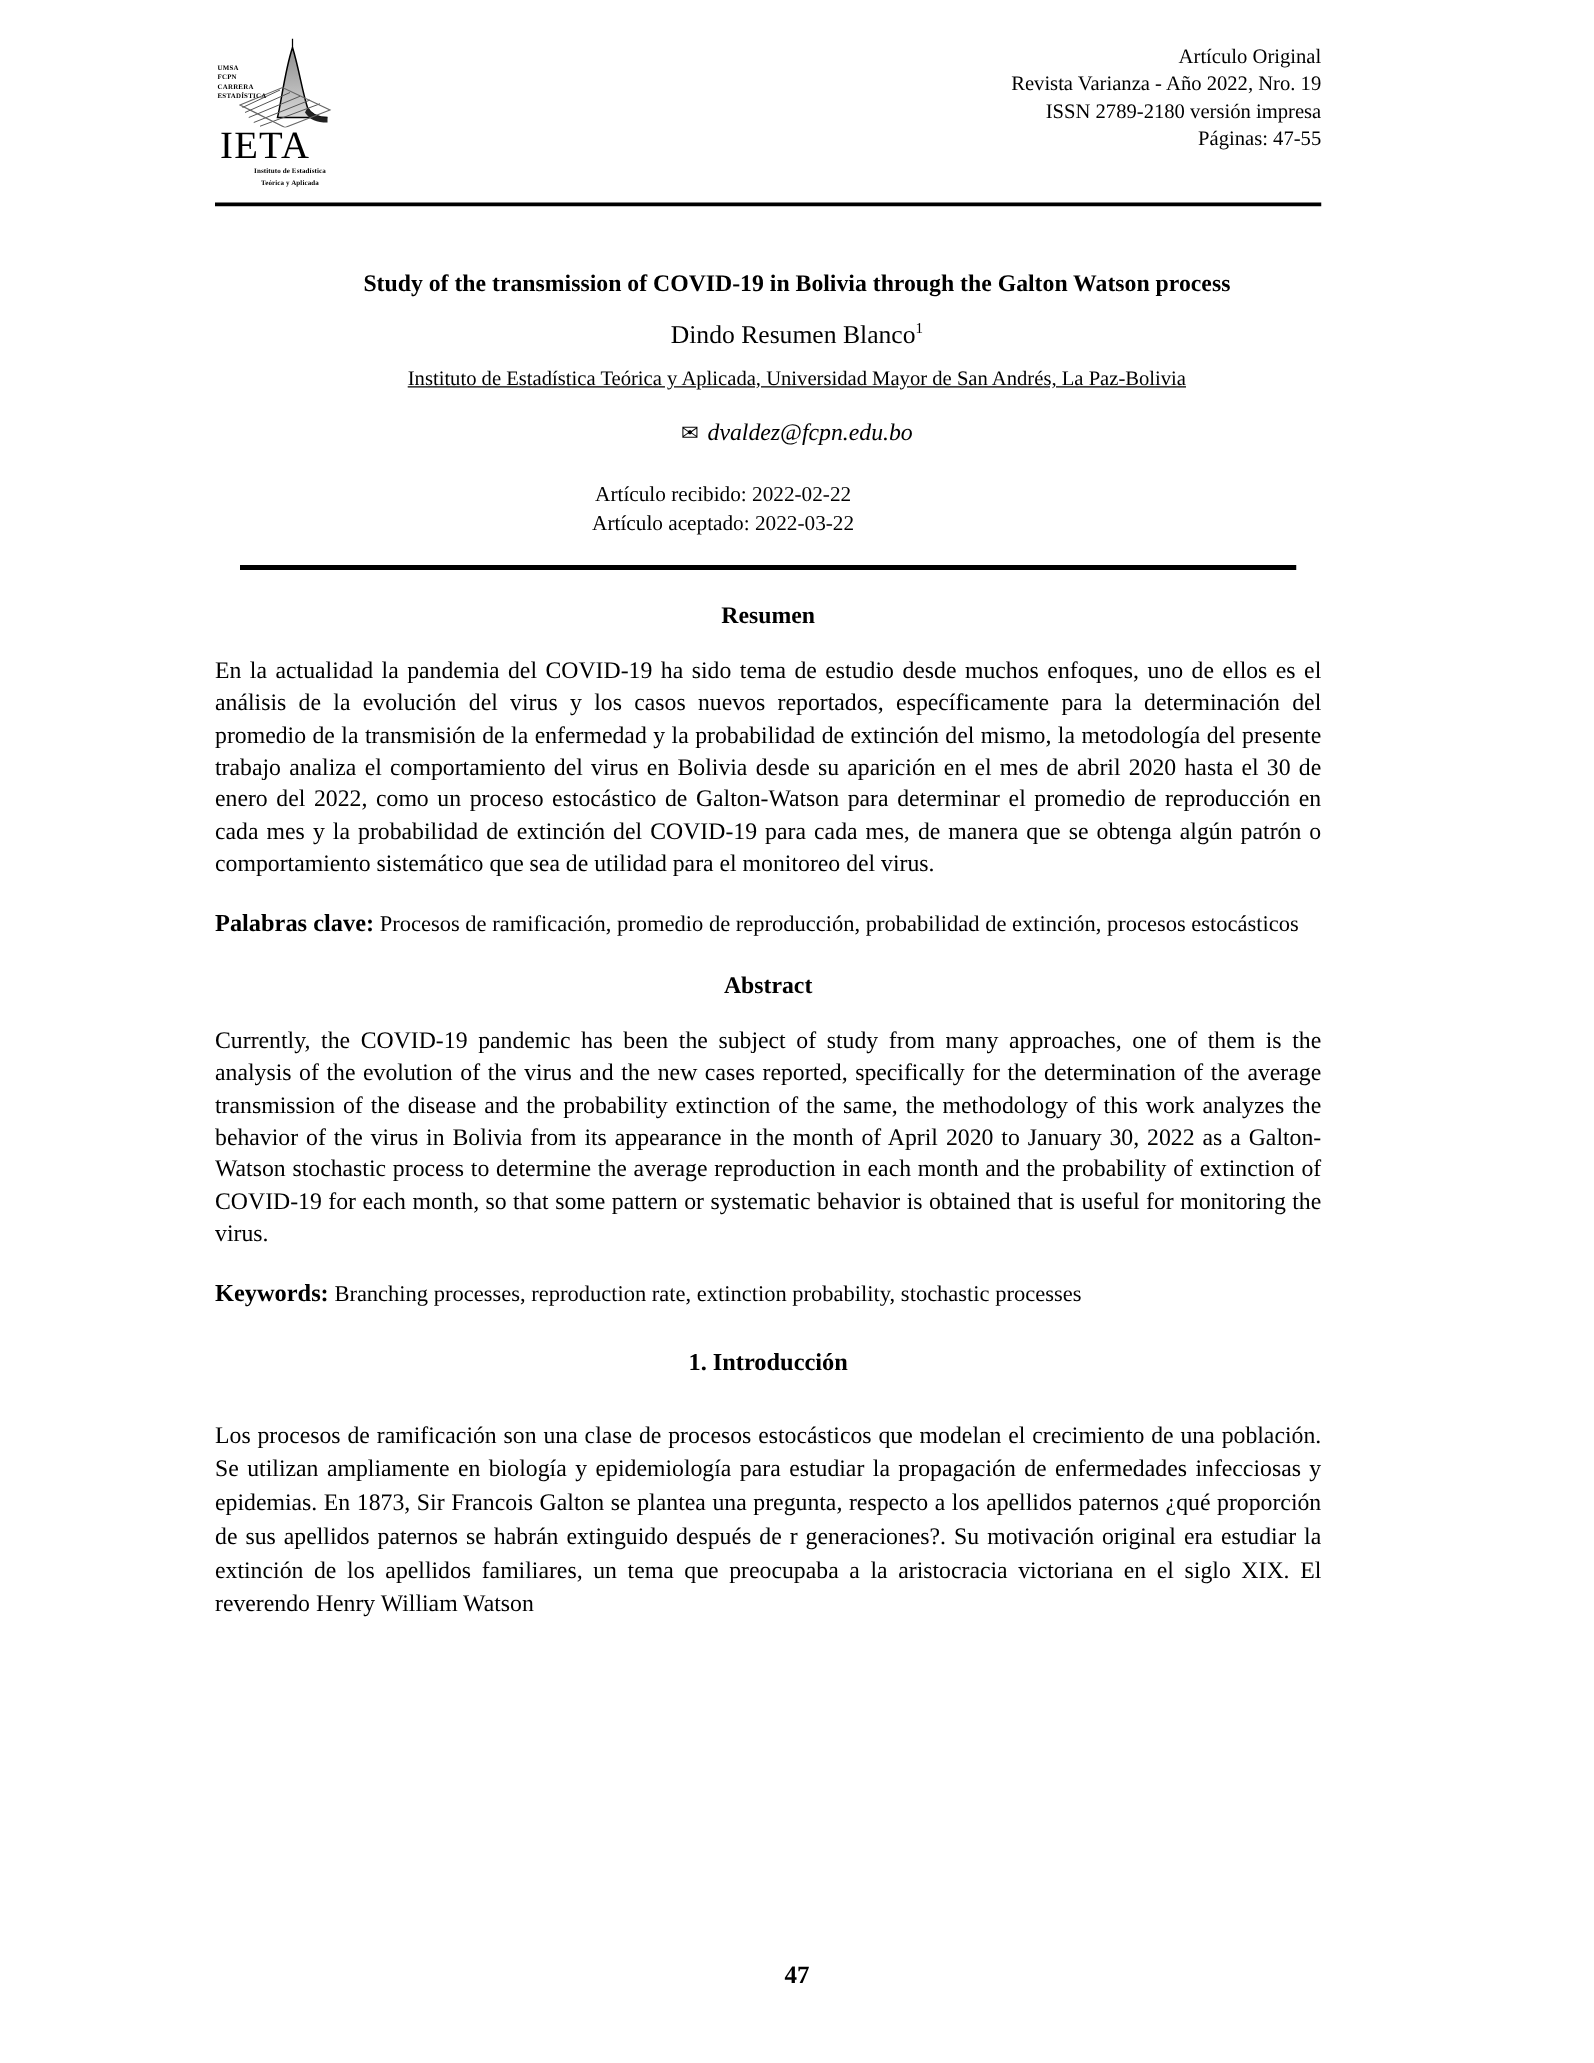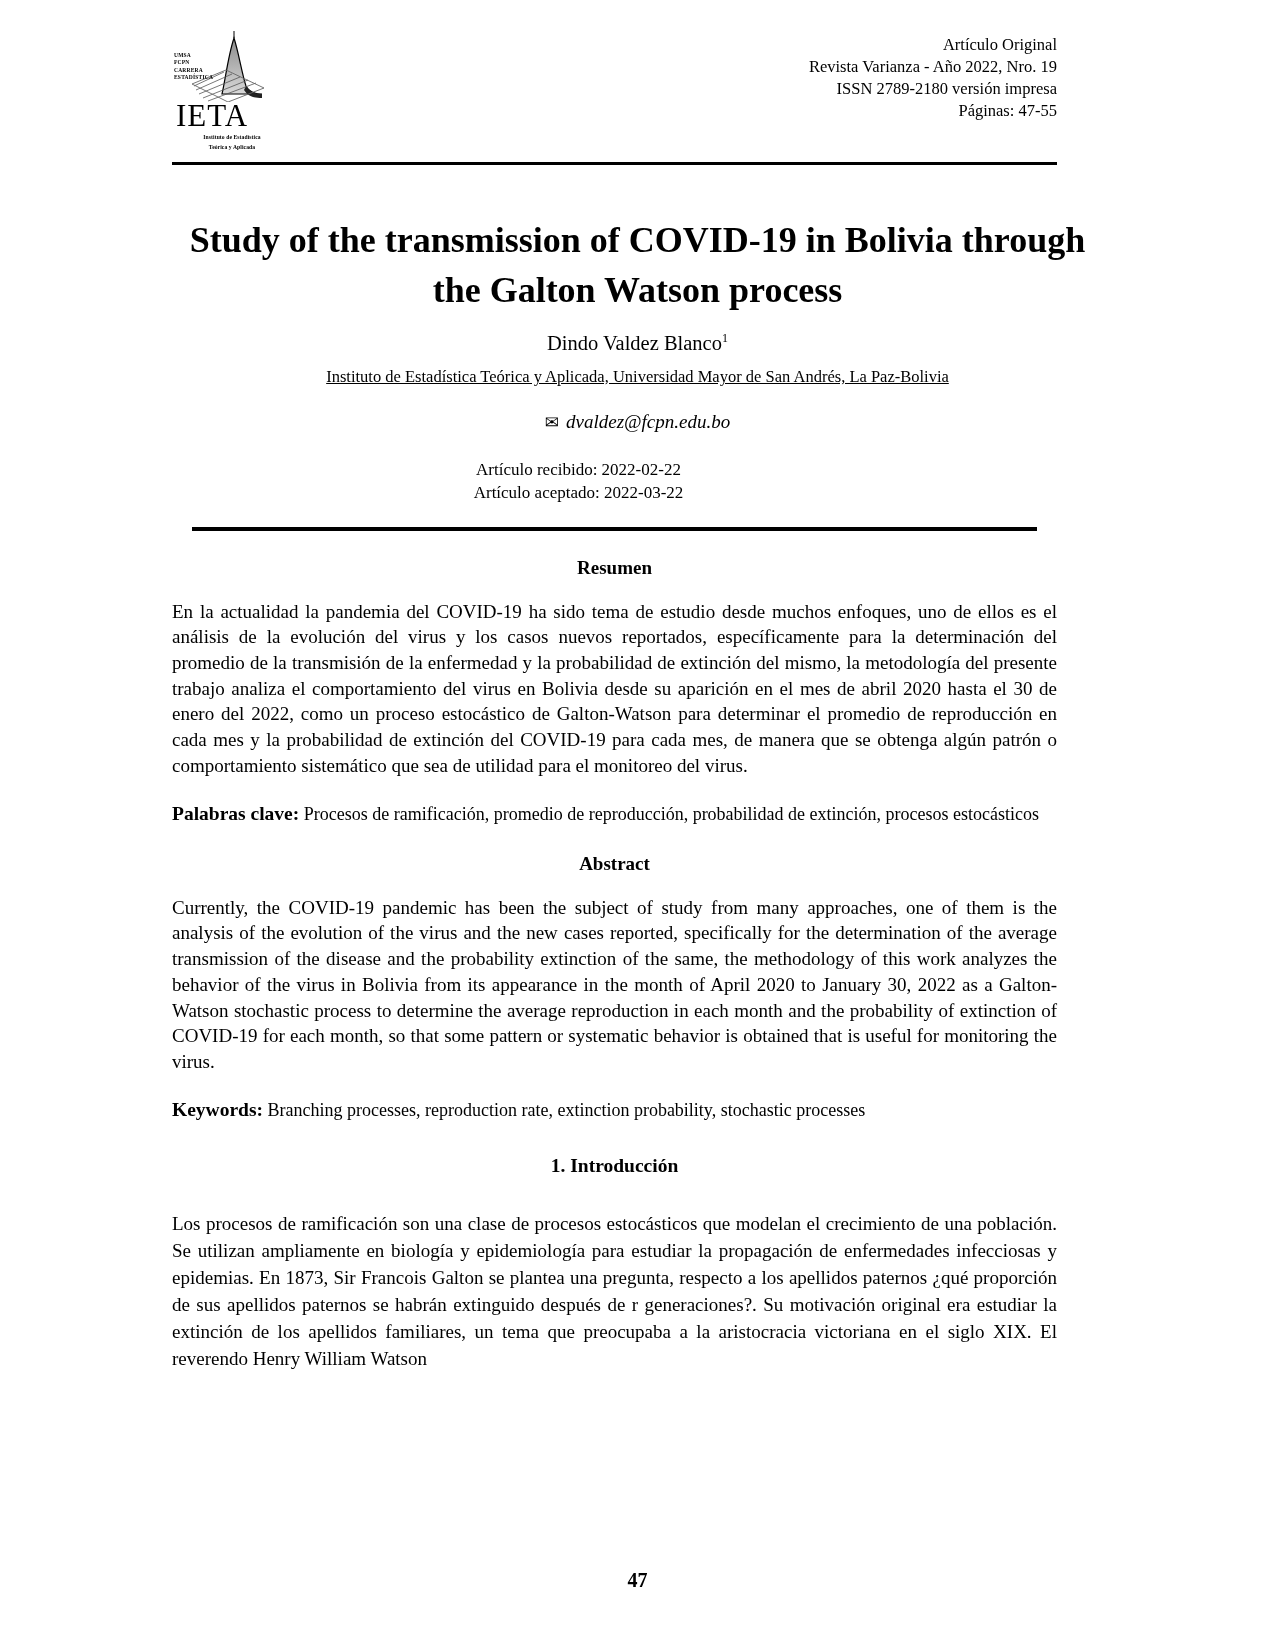--- a/index.html
+++ b/index.html
@@ -88,21 +88,21 @@
   
   .title-es {
     text-align: center;
     font-size: 26px;
     font-weight: bold;
     line-height: 1.38;
     margin: 32px 180px 0 180px;
   }
   .title-en {
     text-align: center;
-    font-size: 36px;
+    font-size: 19px;
     font-weight: bold;
     line-height: 1.4;
     margin: 50px 178px 0 178px;
   }
   .author {
     text-align: center;
     font-size: 20.5px;
     margin-top: 14px;
     line-height: 1.3;
   }
@@ -260,21 +260,21 @@
       <div>Páginas: 47-55</div>
     </div>
   </div>
 
   <div class="rule-header"></div>
 
 
   <div class="title-en">Study of the transmission of COVID-19 in Bolivia through the Galton Watson process</div>
 
   <div class="author">
-    <span>Dindo Valdez Blanco</span><sup>1</sup>
+    <span>Dindo Resumen Blanco</span><sup>1</sup>
   </div>
 
   <div class="affiliation">Instituto de Estadística Teórica y Aplicada, Universidad Mayor de San Andrés, La Paz-Bolivia</div>
 
   <div class="email-line">
     <span class="env-icon">✉</span><span>dvaldez@fcpn.edu.bo</span>
   </div>
 
   <div class="dates">
     <div>Artículo recibido: 2022-02-22</div>

